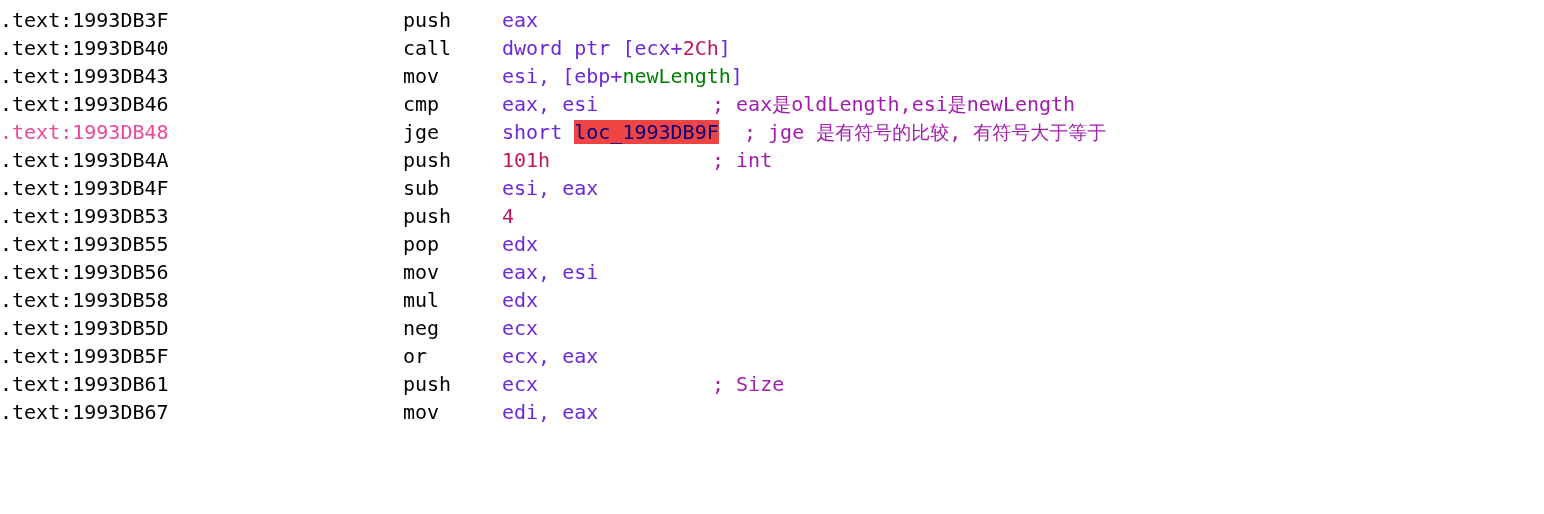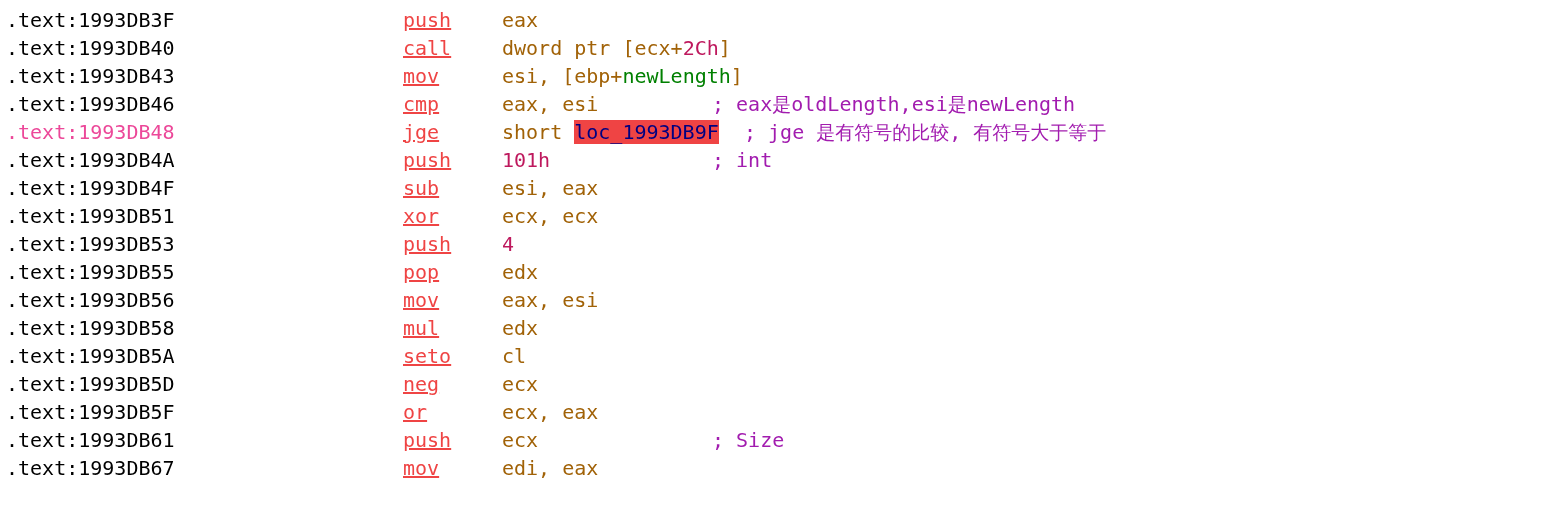--- a/index.html
+++ b/index.html
@@ -37,41 +37,40 @@
     white-space: pre;
     font-size: 20px;
     letter-spacing: 0px;
     position: relative;
   }
 
   
   .addr {
     display: inline-block;
     width: 403px;
-    padding-left: 6px;
+    padding-left: 0;
     box-sizing: border-box;
     color: #000000;
   }
   .line.current .addr { color: #ec4899; }
 
   .mnem {
     display: inline-block;
     width: 99px;
     box-sizing: border-box;
-    color: #ef4444;
-    text-decoration: underline;
+    color: #000000;
   }
 
   .ops {
     display: inline-block;
     color: #000080;
   }
 
   
-  .reg   { color: #a16207; }
+  .reg   { color: #6d28d9; }
   .num   { color: #be185d; }
   .var   { color: #008000; }
   .hl    { background: #ef4444; color: #000080; }
 
   .cmt {
     position: absolute;
     color: #a21caf;
     white-space: pre;
   }
   .cmt.auto { color: #a9a9a9; }
@@ -95,24 +94,22 @@
       <span class="addr"></span><span class="mnem"></span><span class="ops"></span>
     </div>
 
   <div class="line"><span class="addr">.text:1993DB3F</span><span class="mnem">push</span><span class="ops"><span class="reg">eax</span></span></div>
       <div class="line"><span class="addr">.text:1993DB40</span><span class="mnem">call</span><span class="ops"><span class="reg">dword ptr [ecx+</span><span class="num">2Ch</span><span class="reg">]</span></span></div>
       <div class="line"><span class="addr">.text:1993DB43</span><span class="mnem">mov</span><span class="ops"><span class="reg">esi, [ebp+</span><span class="var">newLength</span><span class="reg">]</span></span></div>
       <div class="line"><span class="addr">.text:1993DB46</span><span class="mnem">cmp</span><span class="ops"><span class="reg">eax, esi</span></span><span class="cmt cmt-c1">; eax<span class="cn">是</span>oldLength,esi<span class="cn">是</span>newLength</span></div>
       <div class="line current"><span class="addr">.text:1993DB48</span><span class="mnem">jge</span><span class="ops"><span class="reg">short </span><span class="hl">loc_1993DB9F</span></span><span class="cmt cmt-c2">; jge <span class="cn">是有符号的比较</span>, <span class="cn">有符号大于等于</span></span></div>
       <div class="line"><span class="addr">.text:1993DB4A</span><span class="mnem">push</span><span class="ops"><span class="num">101h</span></span><span class="cmt cmt-c1">; int</span></div>
       <div class="line"><span class="addr">.text:1993DB4F</span><span class="mnem">sub</span><span class="ops"><span class="reg">esi, eax</span></span></div>
-      <div class="line"><span class="addr">.text:1993DB51</span><span class="mnem">xor</span><span class="ops"><span class="reg">ecx, ecx</span></span></div>
       <div class="line"><span class="addr">.text:1993DB53</span><span class="mnem">push</span><span class="ops"><span class="num">4</span></span></div>
       <div class="line"><span class="addr">.text:1993DB55</span><span class="mnem">pop</span><span class="ops"><span class="reg">edx</span></span></div>
       <div class="line"><span class="addr">.text:1993DB56</span><span class="mnem">mov</span><span class="ops"><span class="reg">eax, esi</span></span></div>
       <div class="line"><span class="addr">.text:1993DB58</span><span class="mnem">mul</span><span class="ops"><span class="reg">edx</span></span></div>
-      <div class="line"><span class="addr">.text:1993DB5A</span><span class="mnem">seto</span><span class="ops"><span class="reg">cl</span></span></div>
       <div class="line"><span class="addr">.text:1993DB5D</span><span class="mnem">neg</span><span class="ops"><span class="reg">ecx</span></span></div>
       <div class="line"><span class="addr">.text:1993DB5F</span><span class="mnem">or</span><span class="ops"><span class="reg">ecx, eax</span></span></div>
       <div class="line"><span class="addr">.text:1993DB61</span><span class="mnem">push</span><span class="ops"><span class="reg">ecx</span></span><span class="cmt cmt-c1">; Size</span></div>
       <div class="line"><span class="addr">.text:1993DB67</span><span class="mnem">mov</span><span class="ops"><span class="reg">edi, eax</span></span></div>
     </div>
 </div>
 
 </body></html>

